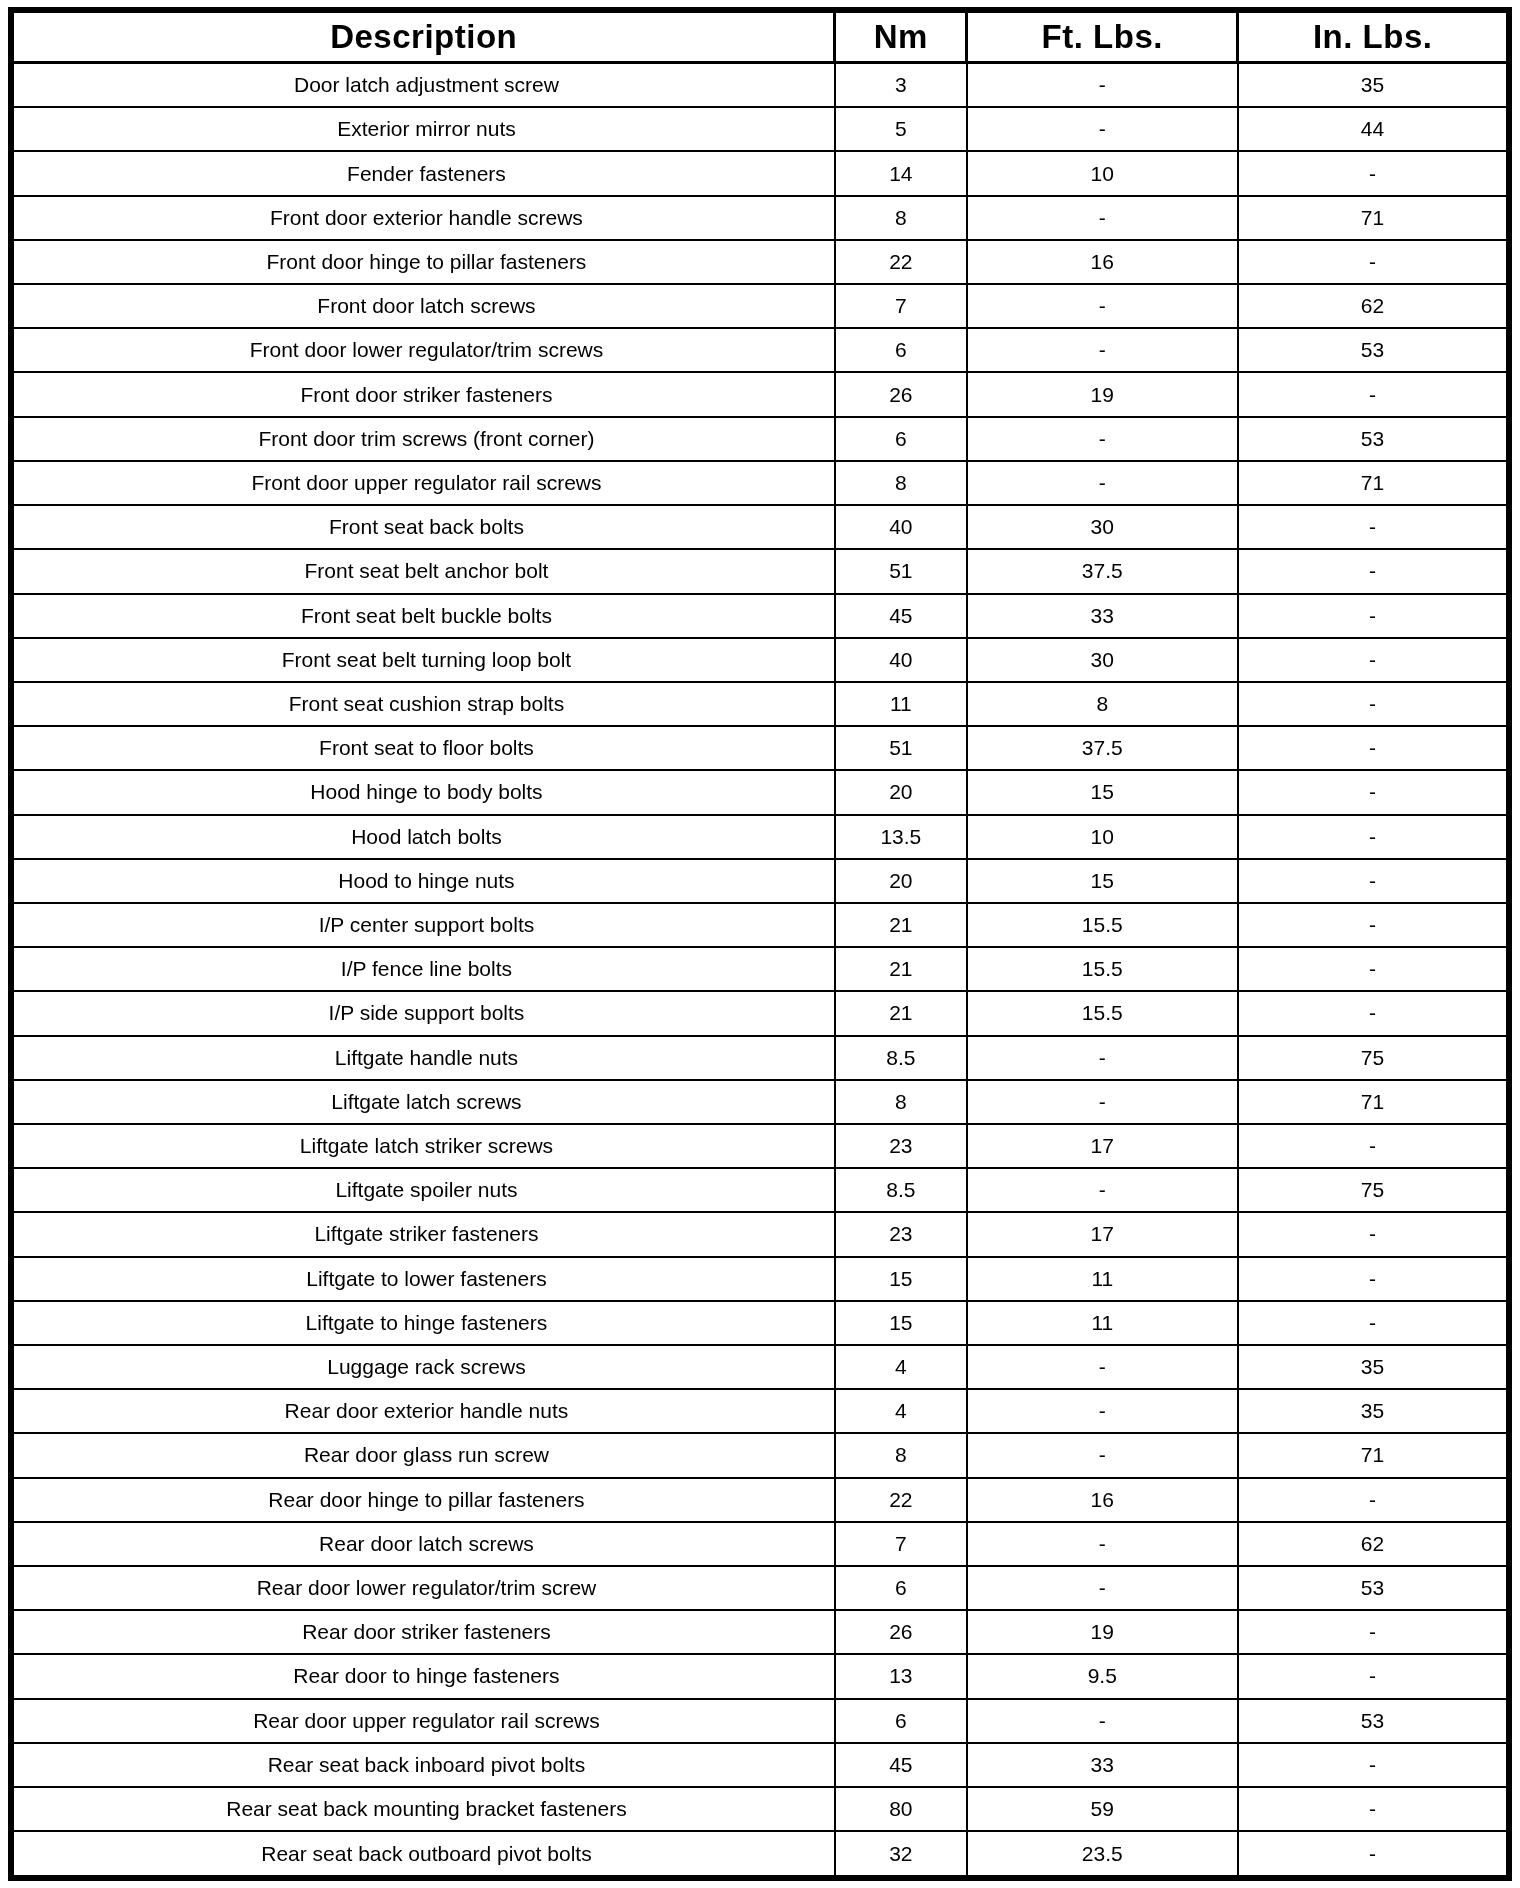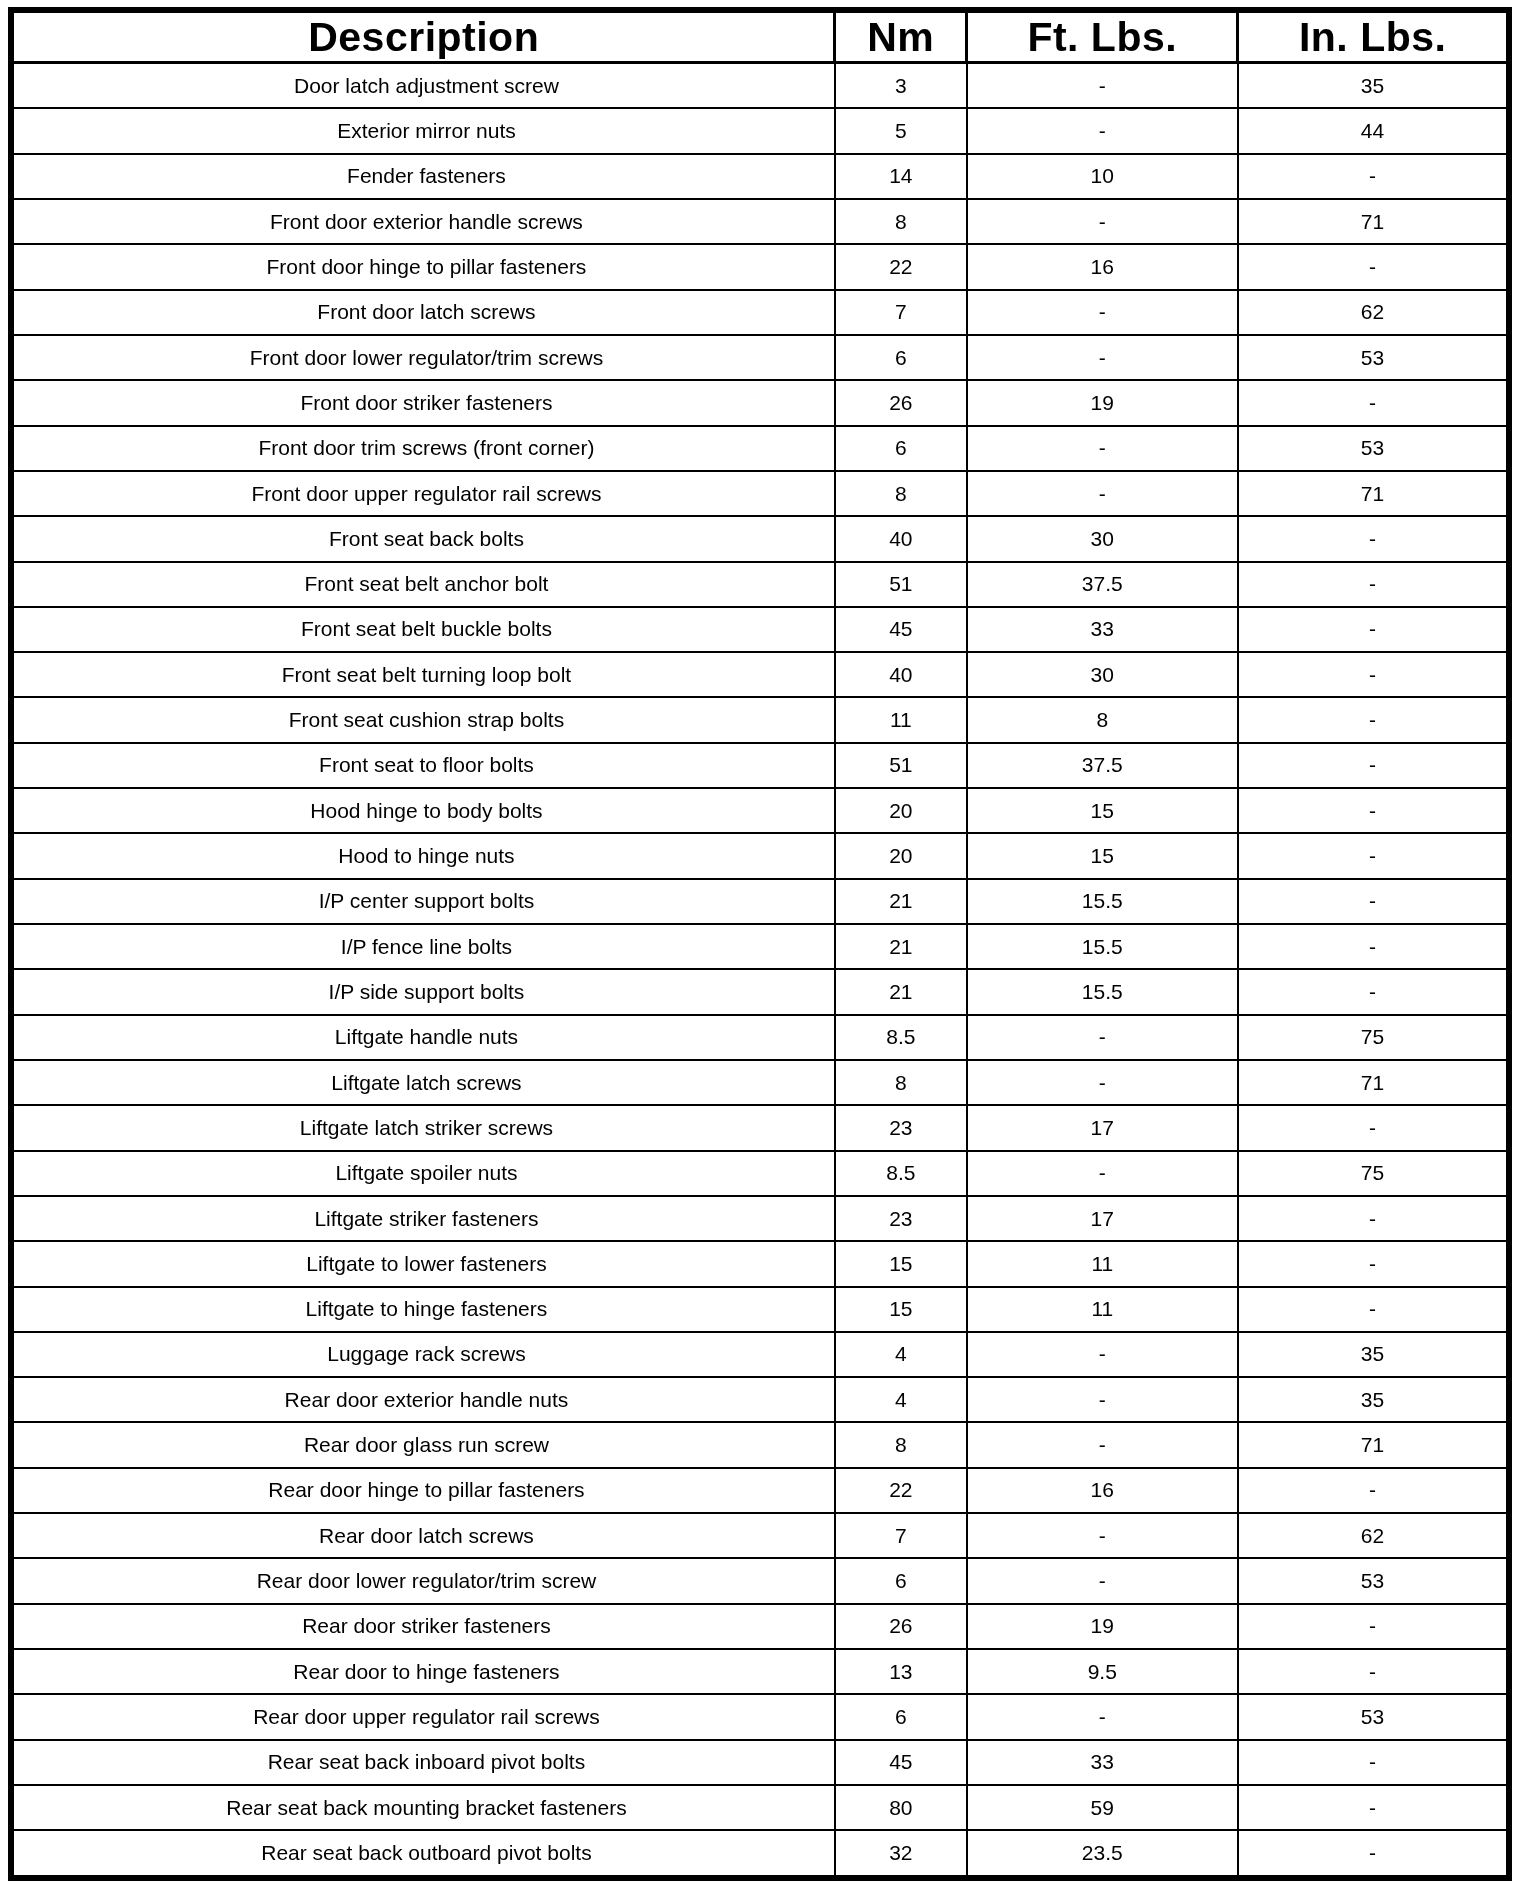--- a/index.html
+++ b/index.html
@@ -24,21 +24,21 @@
     background: #ffffff;
   }
   col.col-desc  { width: 55%;   }
   col.col-nm    { width: 8.8%;  }
   col.col-ftlbs { width: 18.1%; }
   col.col-inlbs { width: 18.1%; }
 
   th {
     border: 3px solid #000000;
     border-bottom-width: 3px;
-    font-size: 41px;
+    font-size: 33px;
     font-weight: bold;
     color: #000000;
     text-align: center;
     height: 48px;
     padding: 0 4px;
     letter-spacing: 0.5px;
   }
   td {
     border: 2px solid #000000;
     font-size: 21px;
@@ -173,20 +173,26 @@
           <td class="num">37.5</td>
           <td class="num">-</td>
         </tr>
         <tr>
           <td class="desc">Hood hinge to body bolts</td>
           <td class="num">20</td>
           <td class="num">15</td>
           <td class="num">-</td>
         </tr>
         <tr>
+          <td class="desc">Hood latch bolts</td>
+          <td class="num">13.5</td>
+          <td class="num">10</td>
+          <td class="num">-</td>
+        </tr>
+        <tr>
           <td class="desc">Hood to hinge nuts</td>
           <td class="num">20</td>
           <td class="num">15</td>
           <td class="num">-</td>
         </tr>
         <tr>
           <td class="desc">I/P center support bolts</td>
           <td class="num">21</td>
           <td class="num">15.5</td>
           <td class="num">-</td>

